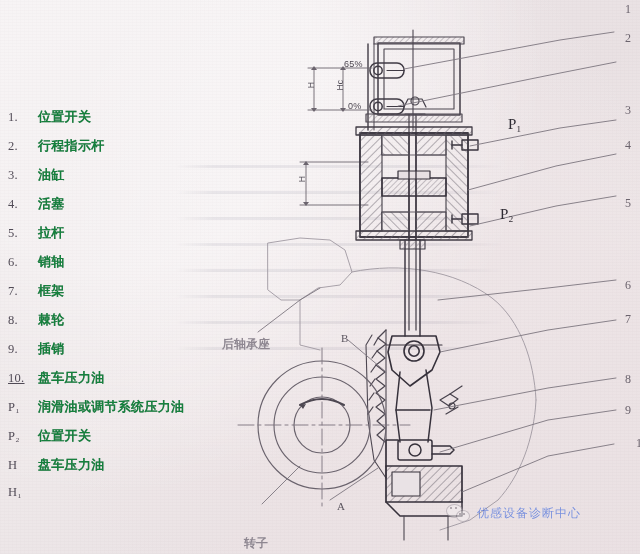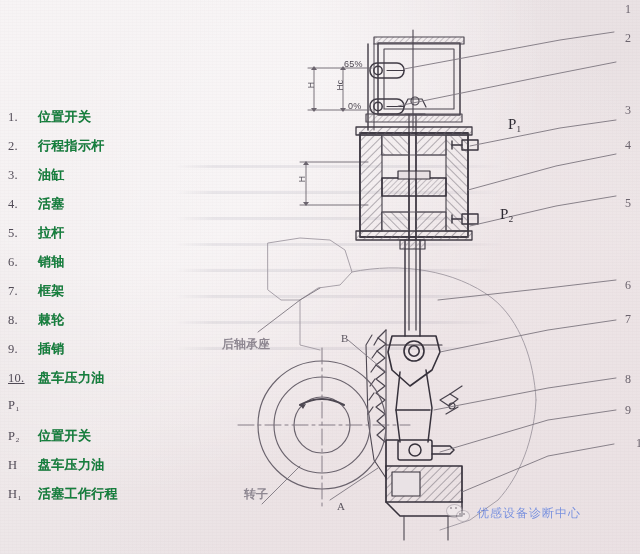--- a/index.html
+++ b/index.html
@@ -340,48 +340,48 @@
   <div class="leg-row">
     <span class="leg-num">9.</span>
     <span class="leg-txt">插销</span>
   </div>
   <div class="leg-row wide">
     <span class="leg-num">10.</span>
     <span class="leg-txt">盘车压力油</span>
   </div>
   <div class="leg-row">
     <span class="leg-num">P₁</span>
+    <span class="leg-txt">润滑油或调节系统压力油</span>
   </div>
   <div class="leg-row">
     <span class="leg-num">P₂</span>
     <span class="leg-txt">位置开关</span>
   </div>
   <div class="leg-row">
     <span class="leg-num">H</span>
     <span class="leg-txt">盘车压力油</span>
   </div>
   <div class="leg-row">
     <span class="leg-num">H₁</span>
-    <span class="leg-txt">活塞工作行程</span>
   </div>
 </div>
 
 <div class="lbl pct" style="left:344px;top:59px;">65%</div>
 <div class="lbl pct" style="left:348px;top:101px;">0%</div>
 <div class="lbl dim vert" style="left:306px;top:82px;">H</div>
 <div class="lbl dim vert" style="left:335px;top:80px;">Hc</div>
 <div class="lbl dim vert" style="left:297px;top:176px;">H</div>
 
 <div class="lbl big" style="left:508px;top:116px;">P₁</div>
 <div class="lbl big" style="left:500px;top:206px;">P₂</div>
 
 <div class="lbl cap" style="left:341px;top:332px;">B</div>
 <div class="lbl cap" style="left:337px;top:500px;">A</div>
 <div class="lbl faint" style="left:222px;top:336px;">后轴承座</div>
-<div class="lbl faint" style="left:244px;top:486px;">转子</div>
+<div class="lbl faint" style="left:244px;top:535px;">转子</div>
 
 <div class="callout" style="left:625px;top:2px;">1</div>
 <div class="callout" style="left:625px;top:31px;">2</div>
 <div class="callout" style="left:625px;top:103px;">3</div>
 <div class="callout" style="left:625px;top:138px;">4</div>
 <div class="callout" style="left:625px;top:196px;">5</div>
 <div class="callout" style="left:625px;top:278px;">6</div>
 <div class="callout" style="left:625px;top:312px;">7</div>
 <div class="callout" style="left:625px;top:372px;">8</div>
 <div class="callout" style="left:625px;top:403px;">9</div>

